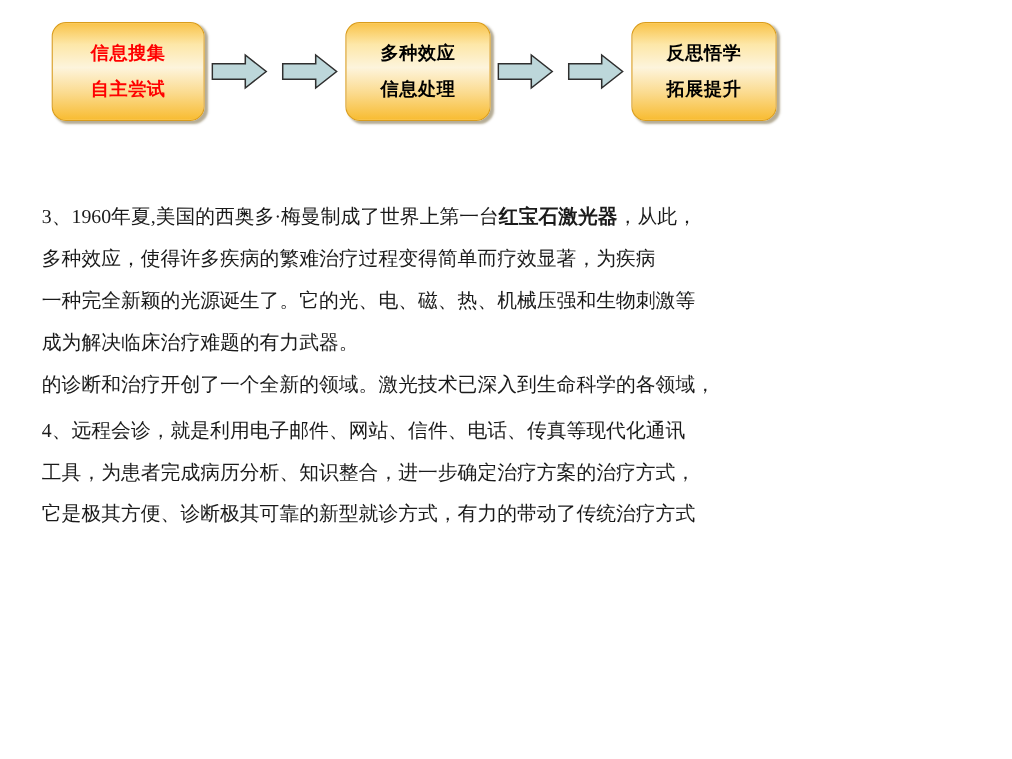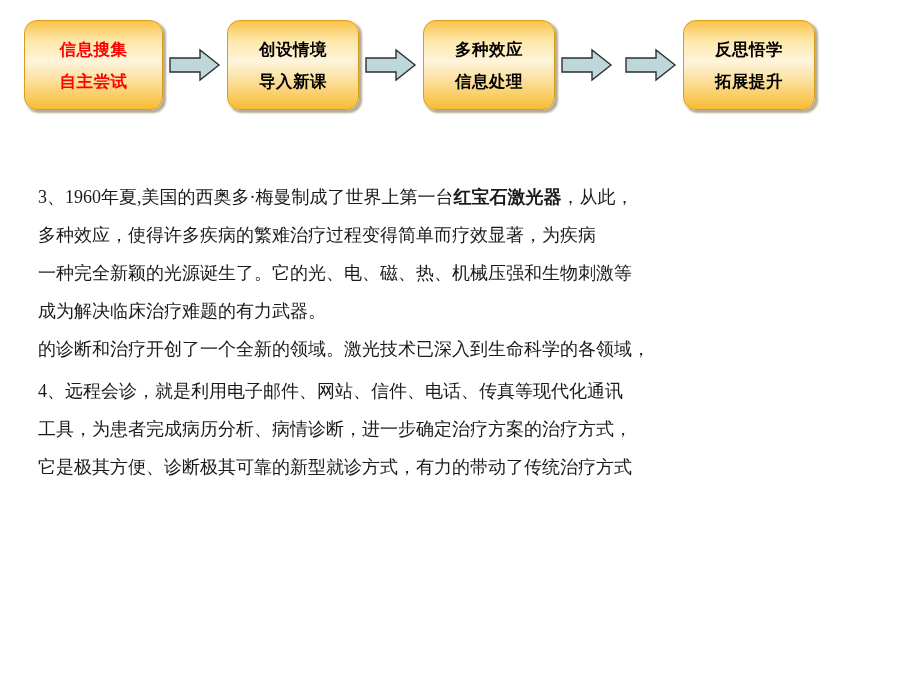--- a/index.html
+++ b/index.html
@@ -18,21 +18,21 @@
 
   
   .flow-strip {
     position: absolute;
     left: 0;
     top: 0;
     width: 920px;
     height: 130px;
     display: flex;
     align-items: center;
-    padding-left: 24px;
+    padding-left: 47px;
     box-sizing: border-box;
   }
 
   .flow-box {
     position: relative;
     width: 130px;
     height: 88px;
     border: 1.6px solid #d99c1c;
     border-radius: 13px;
     background:
@@ -104,24 +104,20 @@
 <div class="flow-strip" id="flow-strip">
     <div class="flow-box accent wide">
       <span class="flow-line first">信息搜集</span>
       <span class="flow-line">自主尝试</span>
     </div>
     <span class="flow-arrow">
       <svg width="52" height="34" viewBox="0 0 52 34">
         <path d="M1 10 L31 10 L31 2 L50 17 L31 32 L31 24 L1 24 Z" fill="#bdd7da" stroke="#2f2f2f" stroke-width="1.4" stroke-linejoin="miter"></path>
       </svg>
     </span>
-    <div class="flow-box">
-      <span class="flow-line first">创设情境</span>
-      <span class="flow-line">导入新课</span>
-    </div>
     <span class="flow-arrow">
       <svg width="52" height="34" viewBox="0 0 52 34">
         <path d="M1 10 L31 10 L31 2 L50 17 L31 32 L31 24 L1 24 Z" fill="#bdd7da" stroke="#2f2f2f" stroke-width="1.4" stroke-linejoin="miter"></path>
       </svg>
     </span>
     <div class="flow-box">
       <span class="flow-line first">多种效应</span>
       <span class="flow-line">信息处理</span>
     </div>
     <span class="flow-arrow">
@@ -143,15 +139,15 @@
 <div class="body-text para" id="para-3">
     <span class="ln"><span>3、1960年夏,美国的西奥多·梅曼制成了世界上第一台</span><b>红宝石激光器</b><span>，从此，</span></span>
     <span class="ln"><span>多种效应，使得许多疾病的繁难治疗过程变得简单而疗效显著，为疾病</span></span>
     <span class="ln"><span>一种完全新颖的光源诞生了。它的光、电、磁、热、机械压强和生物刺激等</span></span>
     <span class="ln"><span>成为解决临床治疗难题的有力武器。</span></span>
     <span class="ln"><span>的诊断和治疗开创了一个全新的领域。激光技术已深入到生命科学的各领域，</span></span>
   </div>
 
 <div class="body-text para" id="para-4">
     <span class="ln"><span>4、远程会诊，就是利用电子邮件、网站、信件、电话、传真等现代化通讯</span></span>
-    <span class="ln"><span>工具，为患者完成病历分析、病情诊断，进一步确定治疗方案的治疗方式，</span></span>
+    <span class="ln"><span>工具，为患者完成病历分析、知识整合，进一步确定治疗方案的治疗方式，</span></span>
     <span class="ln"><span>它是极其方便、诊断极其可靠的新型就诊方式，有力的带动了传统治疗方式</span></span>
   </div>
 
 </body></html>

